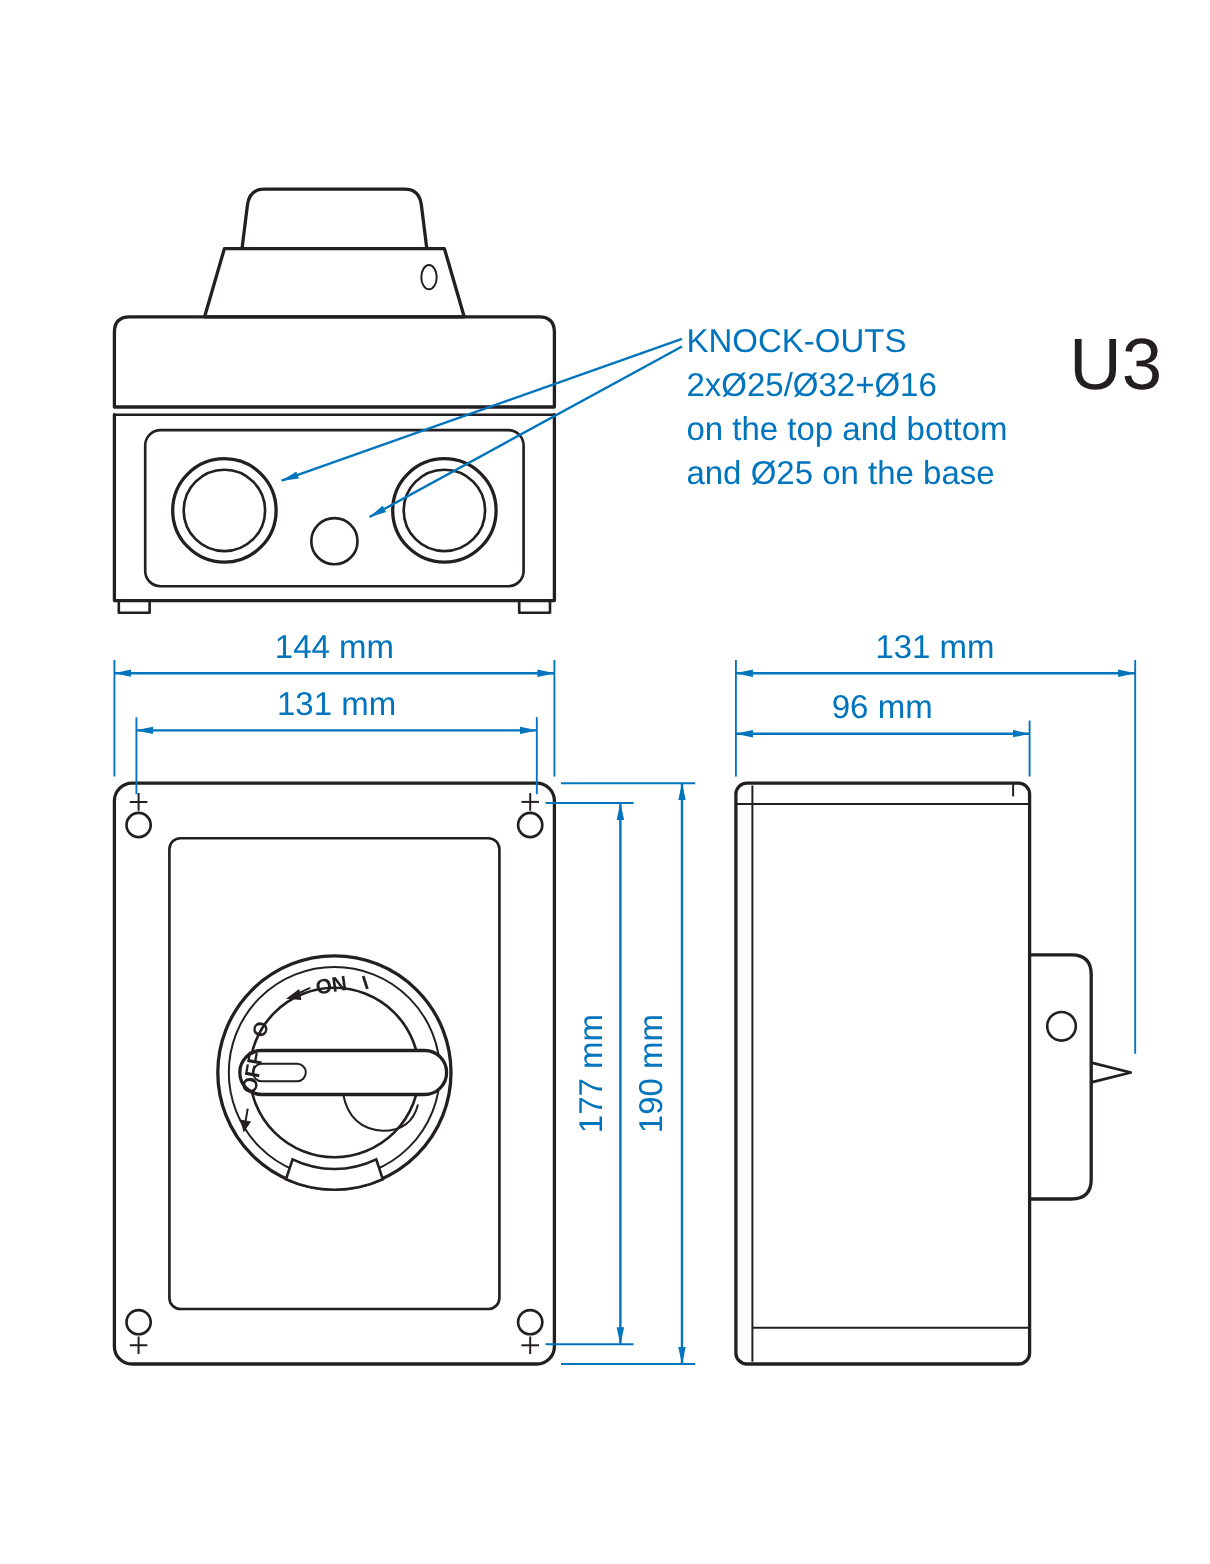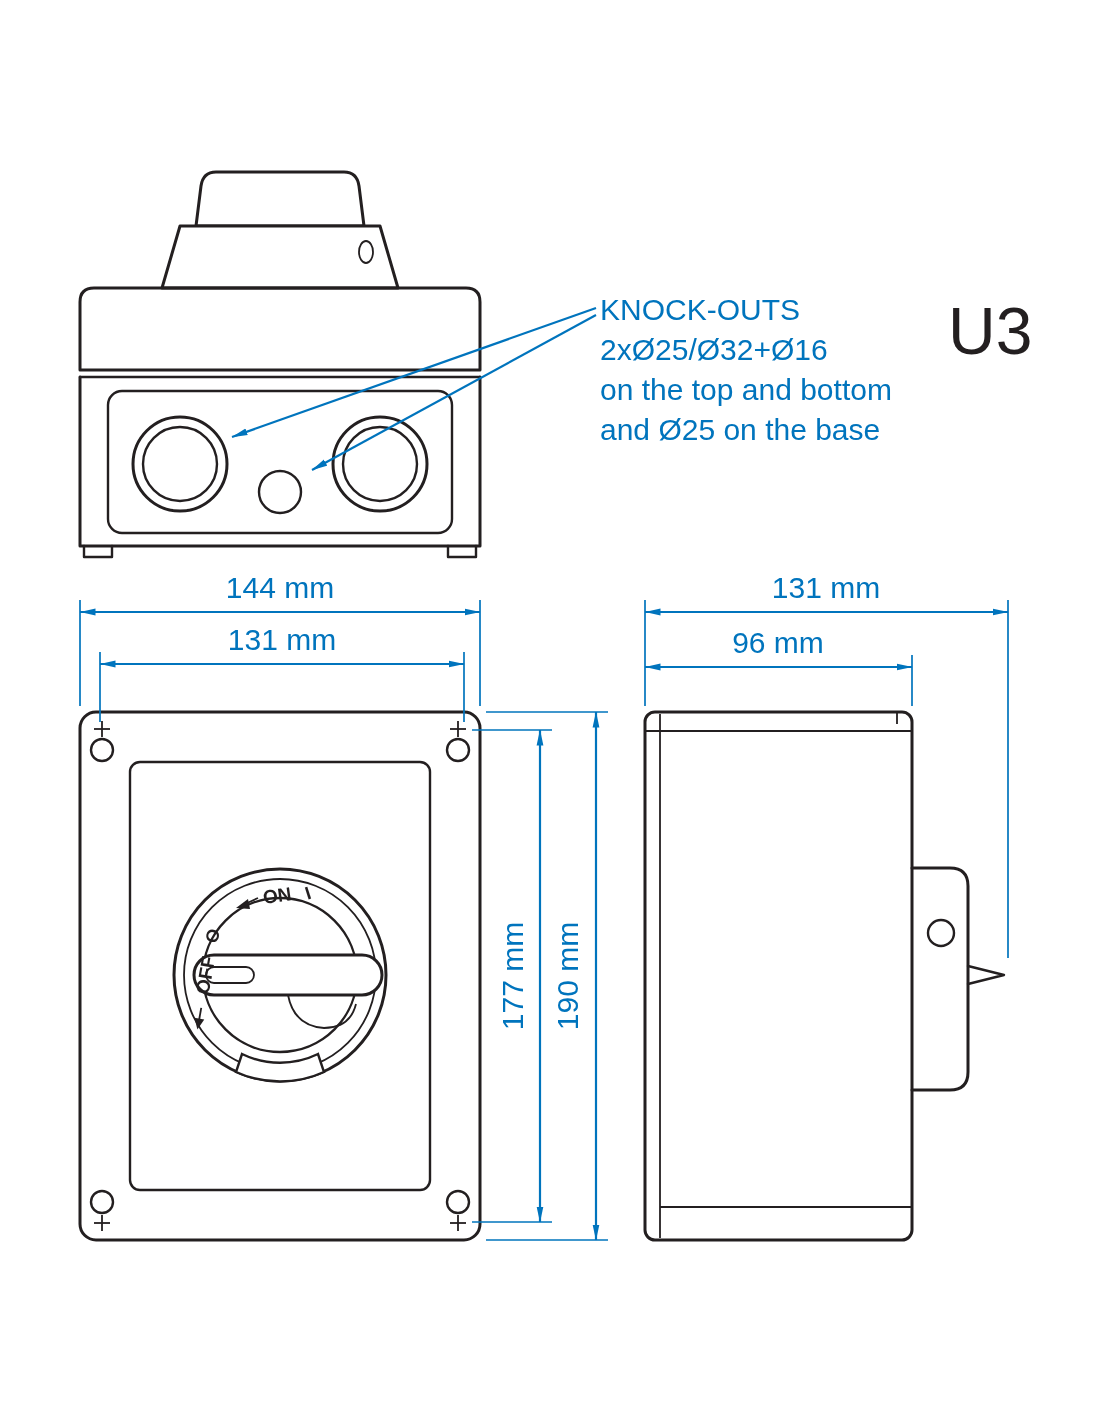--- a/index.html
+++ b/index.html
@@ -1,16 +1,16 @@
 <!DOCTYPE html>
 <html style="--dimension-blue: #0074bd; --drawing-black: #231f20; --background: #ffffff;"><head>
 <meta charset="utf-8">
 <style>
   html,body{margin:0;padding:0;background:#fff;}
-  .canvas{position:relative;width:1060px;height:1422px;background:var(--background,#ffffff);font-family:"Liberation Sans",sans-serif;overflow:hidden;}
+  .canvas{position:relative;width:1060px;height:1422px;background:var(--background,#ffffff);font-family:"Liberation Sans",sans-serif;overflow:hidden;margin-left:24px;}
   svg{display:block;}
   text{font-family:"Liberation Sans",sans-serif;}
   .p3{stroke:var(--drawing-black,#231f20);stroke-width:3;fill:none;stroke-linejoin:round;stroke-linecap:round;}
   .p24{stroke:var(--drawing-black,#231f20);stroke-width:2.4;fill:none;stroke-linejoin:round;stroke-linecap:round;}
   .p18{stroke:var(--drawing-black,#231f20);stroke-width:1.8;fill:none;}
   .pw{stroke:var(--drawing-black,#231f20);stroke-width:3;fill:#fff;stroke-linejoin:round;}
   .pw24{stroke:var(--drawing-black,#231f20);stroke-width:2.4;fill:#fff;}
   .dl{stroke:var(--dimension-blue,#0074bd);stroke-width:2.2;fill:none;}
   .ext{stroke:var(--dimension-blue,#0074bd);stroke-width:1.7;}
   .arrfill{fill:var(--dimension-blue,#0074bd);}

